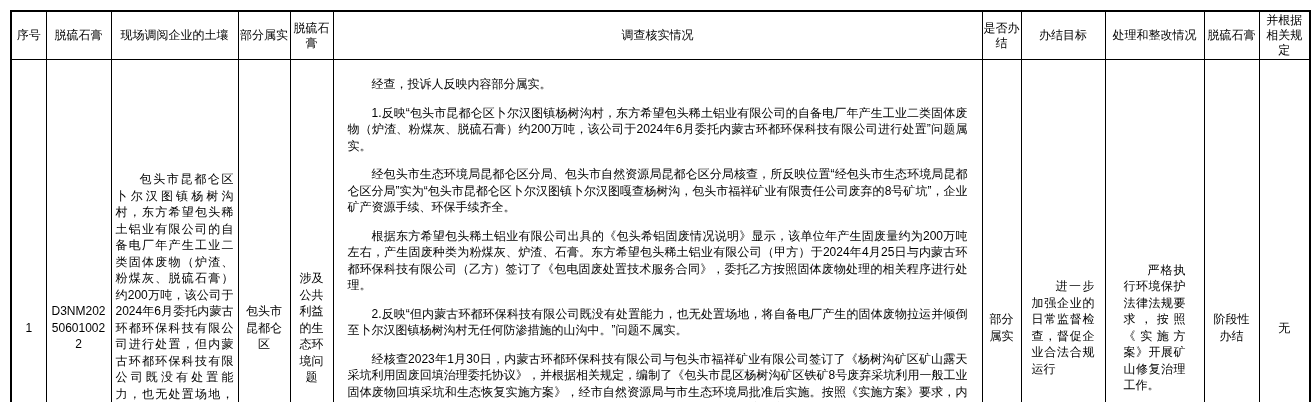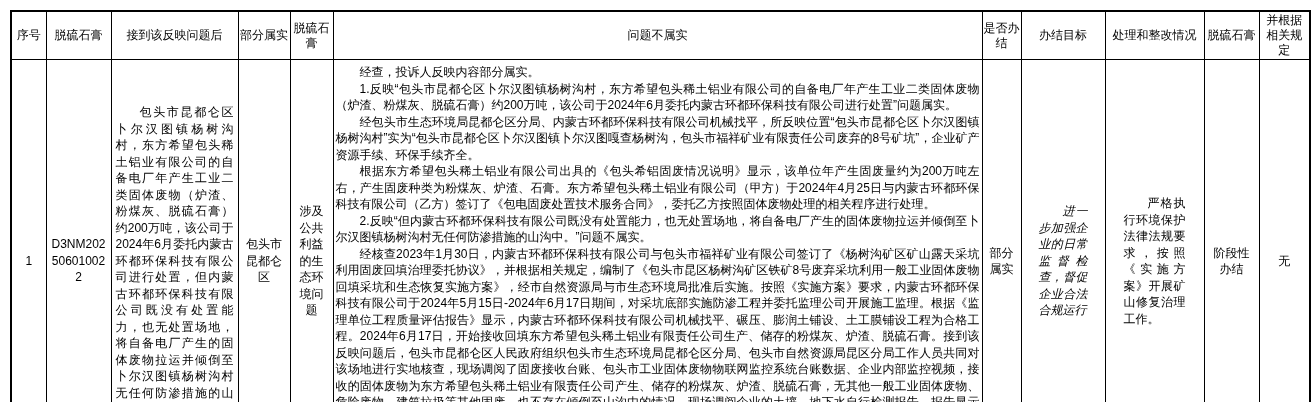--- a/index.html
+++ b/index.html
@@ -35,24 +35,24 @@
   }
   td{padding:2px;line-height:16.5px;}
   td.c{text-align:center;}
   td.seq{}
   td.caseno{word-break:break-all;text-align:center;padding:2px 4px;}
   td.problem{text-align:justify;padding:2px 4px;}
   td.problem p{margin:0;text-indent:2em;}
   td.region{white-space:pre-line;text-align:center;}
   td.ptype{text-align:center;padding:2px 6px;word-break:break-all;}
   td.invest{vertical-align:top;text-align:justify;padding:4px 2px 2px 2px;}
-  td.invest p{margin:0;text-indent:2em;}
+  td.invest p{margin:12px;text-indent:2em;}
   td.verified{text-align:center;padding:2px 3px;word-break:break-all;}
   td.goal{text-align:justify;padding:2px 5px;}
-  td.goal p{margin:12px;text-indent:2em;font-style:italic;}
+  td.goal p{margin:5px;text-indent:2em;}
   td.rect{text-align:justify;padding:2px 6px;}
   td.rect p{margin:12px;text-indent:2em;}
   td.closed{text-align:center;padding:2px 4px;}
   td.account{text-align:center;}
 </style>
 </head>
 <body>
 
 <div class="sheet">
   <table class="report">
@@ -66,45 +66,45 @@
       <col style="width:39px">
       <col style="width:84px">
       <col style="width:99px">
       <col style="width:55px">
       <col style="width:51px">
     </colgroup>
     <thead>
       <tr>
         <th>序号</th>
         <th>脱硫石膏</th>
-        <th>接到该反映问题后</th>
+        <th>现场调阅企业的土壤</th>
         <th>部分属实</th>
         <th>脱硫石膏</th>
-        <th>问题不属实</th>
+        <th>调查核实情况</th>
         <th>是否办结</th>
         <th>办结目标</th>
         <th>处理和整改情况</th>
         <th>脱硫石膏</th>
         <th>并根据相关规定</th>
       </tr>
     </thead>
     <tbody>
       <tr>
         <td class="c seq">1</td>
         <td class="caseno">D3NM202506010022</td>
         <td class="problem">
           <p>包头市昆都仑区卜尔汉图镇杨树沟村，东方希望包头稀土铝业有限公司的自备电厂年产生工业二类固体废物（炉渣、粉煤灰、脱硫石膏）约200万吨，该公司于2024年6月委托内蒙古环都环保科技有限公司进行处置，但内蒙古环都环保科技有限公司既没有处置能力，也无处置场地，将自备电厂产生的固体废物拉运并倾倒至卜尔汉图镇杨树沟村无任何防渗措施的山沟中。</p>
         </td>
         <td class="region">包头市
 昆都仑区</td>
         <td class="ptype">涉及公共利益的生态环境问题</td>
         <td class="invest">
           <p>经查，投诉人反映内容部分属实。</p>
           <p>1.反映“包头市昆都仑区卜尔汉图镇杨树沟村，东方希望包头稀土铝业有限公司的自备电厂年产生工业二类固体废物（炉渣、粉煤灰、脱硫石膏）约200万吨，该公司于2024年6月委托内蒙古环都环保科技有限公司进行处置”问题属实。</p>
-          <p>经包头市生态环境局昆都仑区分局、内蒙古环都环保科技有限公司机械找平，所反映位置“包头市昆都仑区卜尔汉图镇杨树沟村”实为“包头市昆都仑区卜尔汉图镇卜尔汉图嘎查杨树沟，包头市福祥矿业有限责任公司废弃的8号矿坑”，企业矿产资源手续、环保手续齐全。</p>
+          <p>经包头市生态环境局昆都仑区分局、包头市自然资源局昆都仑区分局核查，所反映位置“经包头市生态环境局昆都仑区分局”实为“包头市昆都仑区卜尔汉图镇卜尔汉图嘎查杨树沟，包头市福祥矿业有限责任公司废弃的8号矿坑”，企业矿产资源手续、环保手续齐全。</p>
           <p>根据东方希望包头稀土铝业有限公司出具的《包头希铝固废情况说明》显示，该单位年产生固废量约为200万吨左右，产生固废种类为粉煤灰、炉渣、石膏。东方希望包头稀土铝业有限公司（甲方）于2024年4月25日与内蒙古环都环保科技有限公司（乙方）签订了《包电固废处置技术服务合同》，委托乙方按照固体废物处理的相关程序进行处理。</p>
           <p>2.反映“但内蒙古环都环保科技有限公司既没有处置能力，也无处置场地，将自备电厂产生的固体废物拉运并倾倒至卜尔汉图镇杨树沟村无任何防渗措施的山沟中。”问题不属实。</p>
           <p>经核查2023年1月30日，内蒙古环都环保科技有限公司与包头市福祥矿业有限公司签订了《杨树沟矿区矿山露天采坑利用固废回填治理委托协议》，并根据相关规定，编制了《包头市昆区杨树沟矿区铁矿8号废弃采坑利用一般工业固体废物回填采坑和生态恢复实施方案》，经市自然资源局与市生态环境局批准后实施。按照《实施方案》要求，内蒙古环都环保科技有限公司于2024年5月15日-2024年6月17日期间，对采坑底部实施防渗工程并委托监理公司开展施工监理。根据《监理单位工程质量评估报告》显示，内蒙古环都环保科技有限公司机械找平、碾压、膨润土铺设、土工膜铺设工程为合格工程。2024年6月17日，开始接收回填东方希望包头稀土铝业有限责任公司生产、储存的粉煤灰、炉渣、脱硫石膏。接到该反映问题后，包头市昆都仑区人民政府组织包头市生态环境局昆都仑区分局、包头市自然资源局昆区分局工作人员共同对该场地进行实地核查，现场调阅了固废接收台账、包头市工业固体废物物联网监控系统台账数据、企业内部监控视频，接收的固体废物为东方希望包头稀土铝业有限责任公司产生、储存的粉煤灰、炉渣、脱硫石膏，无其他一般工业固体废物、危险废物、建筑垃圾等其他固废，也不存在倾倒至山沟中的情况。现场调阅企业的土壤、地下水自行检测报告，报告显示检测因子均符合国家相关标准要求，未对周边土壤、地下水造成污染。2025年6月2日包头市生态环境综合行政执法支队昆都仑大队与内蒙古环都环保科技有限公司共同委托具备相应资质的山东千郡环保科技有限公司，对已经施工完毕的防渗层下现场进行取样检测，检测结果为被检测区域各项检测因子均达标，未发现污染问题。</p>
         </td>
         <td class="verified">部分属实</td>
         <td class="goal">
           <p>进一步加强企业的日常监督检查，督促企业合法合规运行</p>
         </td>
         <td class="rect">
           <p>严格执行环境保护法律法规要求，按照《实施方案》开展矿山修复治理工作。</p>

